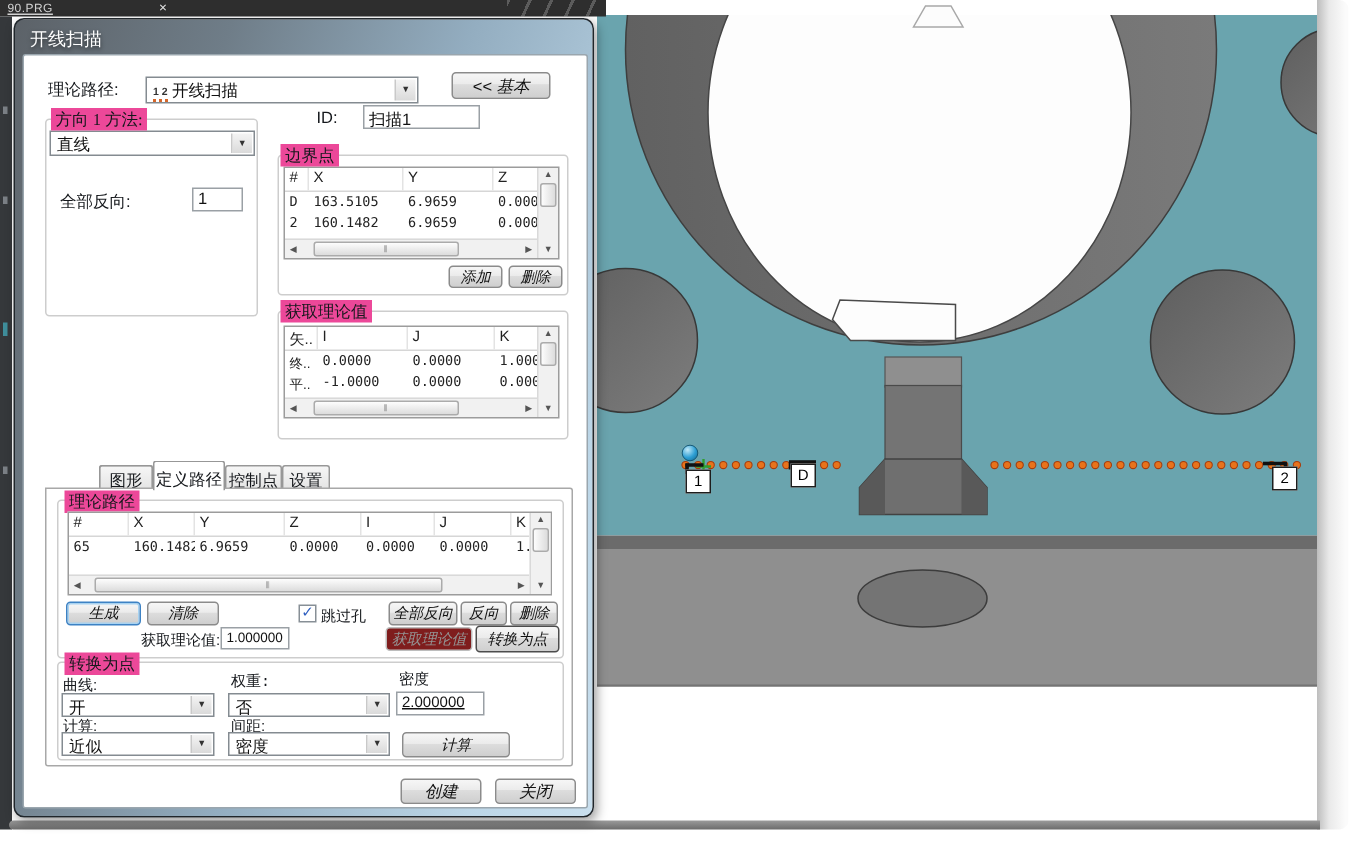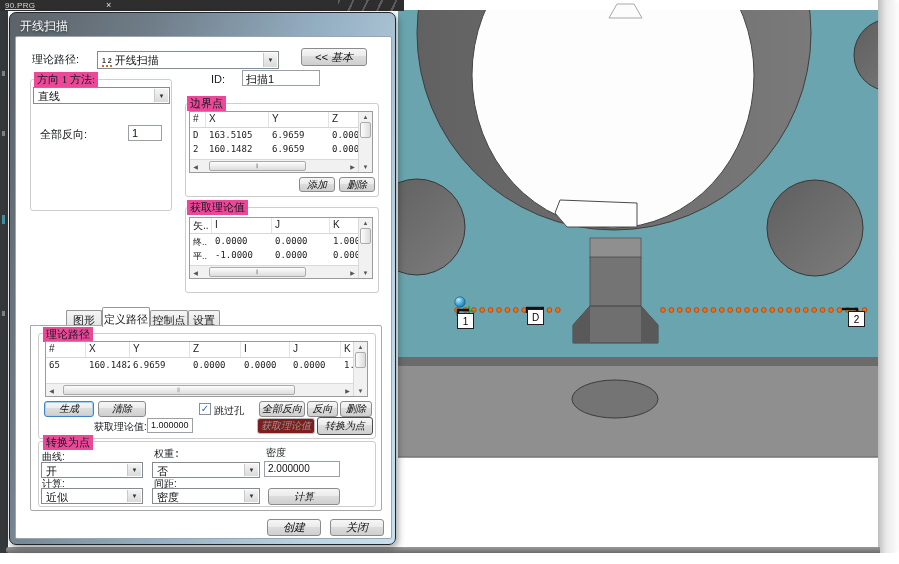--- a/index.html
+++ b/index.html
@@ -356,21 +356,21 @@
     <div class="abs legend" style="left:27px;top:398px;z-index:4;">转换为点</div>
     <div class="abs lbl sm" style="left:26px;top:413px;z-index:4;">曲线:</div>
     <div class="abs combo" style="left:25px;top:425px;width:102px;height:16px;z-index:4;">
       <span>开</span><span class="arr">▼</span>
     </div>
     <div class="abs lbl sm" style="left:138px;top:410px;z-index:4;font-family:Liberation Mono, monospace;">权重:</div>
     <div class="abs combo" style="left:136px;top:425px;width:108px;height:16px;z-index:4;">
       <span>否</span><span class="arr">▼</span>
     </div>
     <div class="abs lbl sm" style="left:250px;top:409px;z-index:4;">密度</div>
-    <div class="abs input" style="left:248px;top:424px;width:76px;height:16px;z-index:4;">2.000000</div>
+    <div class="abs input" style="left:248px;top:424px;width:59px;height:16px;z-index:4;text-decoration:underline;">2.000000</div>
     <div class="abs lbl sm" style="left:26px;top:440px;z-index:4;">计算:</div>
     <div class="abs combo" style="left:25px;top:451px;width:102px;height:16px;z-index:4;">
       <span>近似</span><span class="arr">▼</span>
     </div>
     <div class="abs lbl sm" style="left:138px;top:440px;z-index:4;">间距:</div>
     <div class="abs combo" style="left:136px;top:451px;width:108px;height:16px;z-index:4;">
       <span>密度</span><span class="arr">▼</span>
     </div>
     <div class="abs btn tiny" style="left:252px;top:451px;width:72px;height:17px;z-index:4;">计算</div>
 

